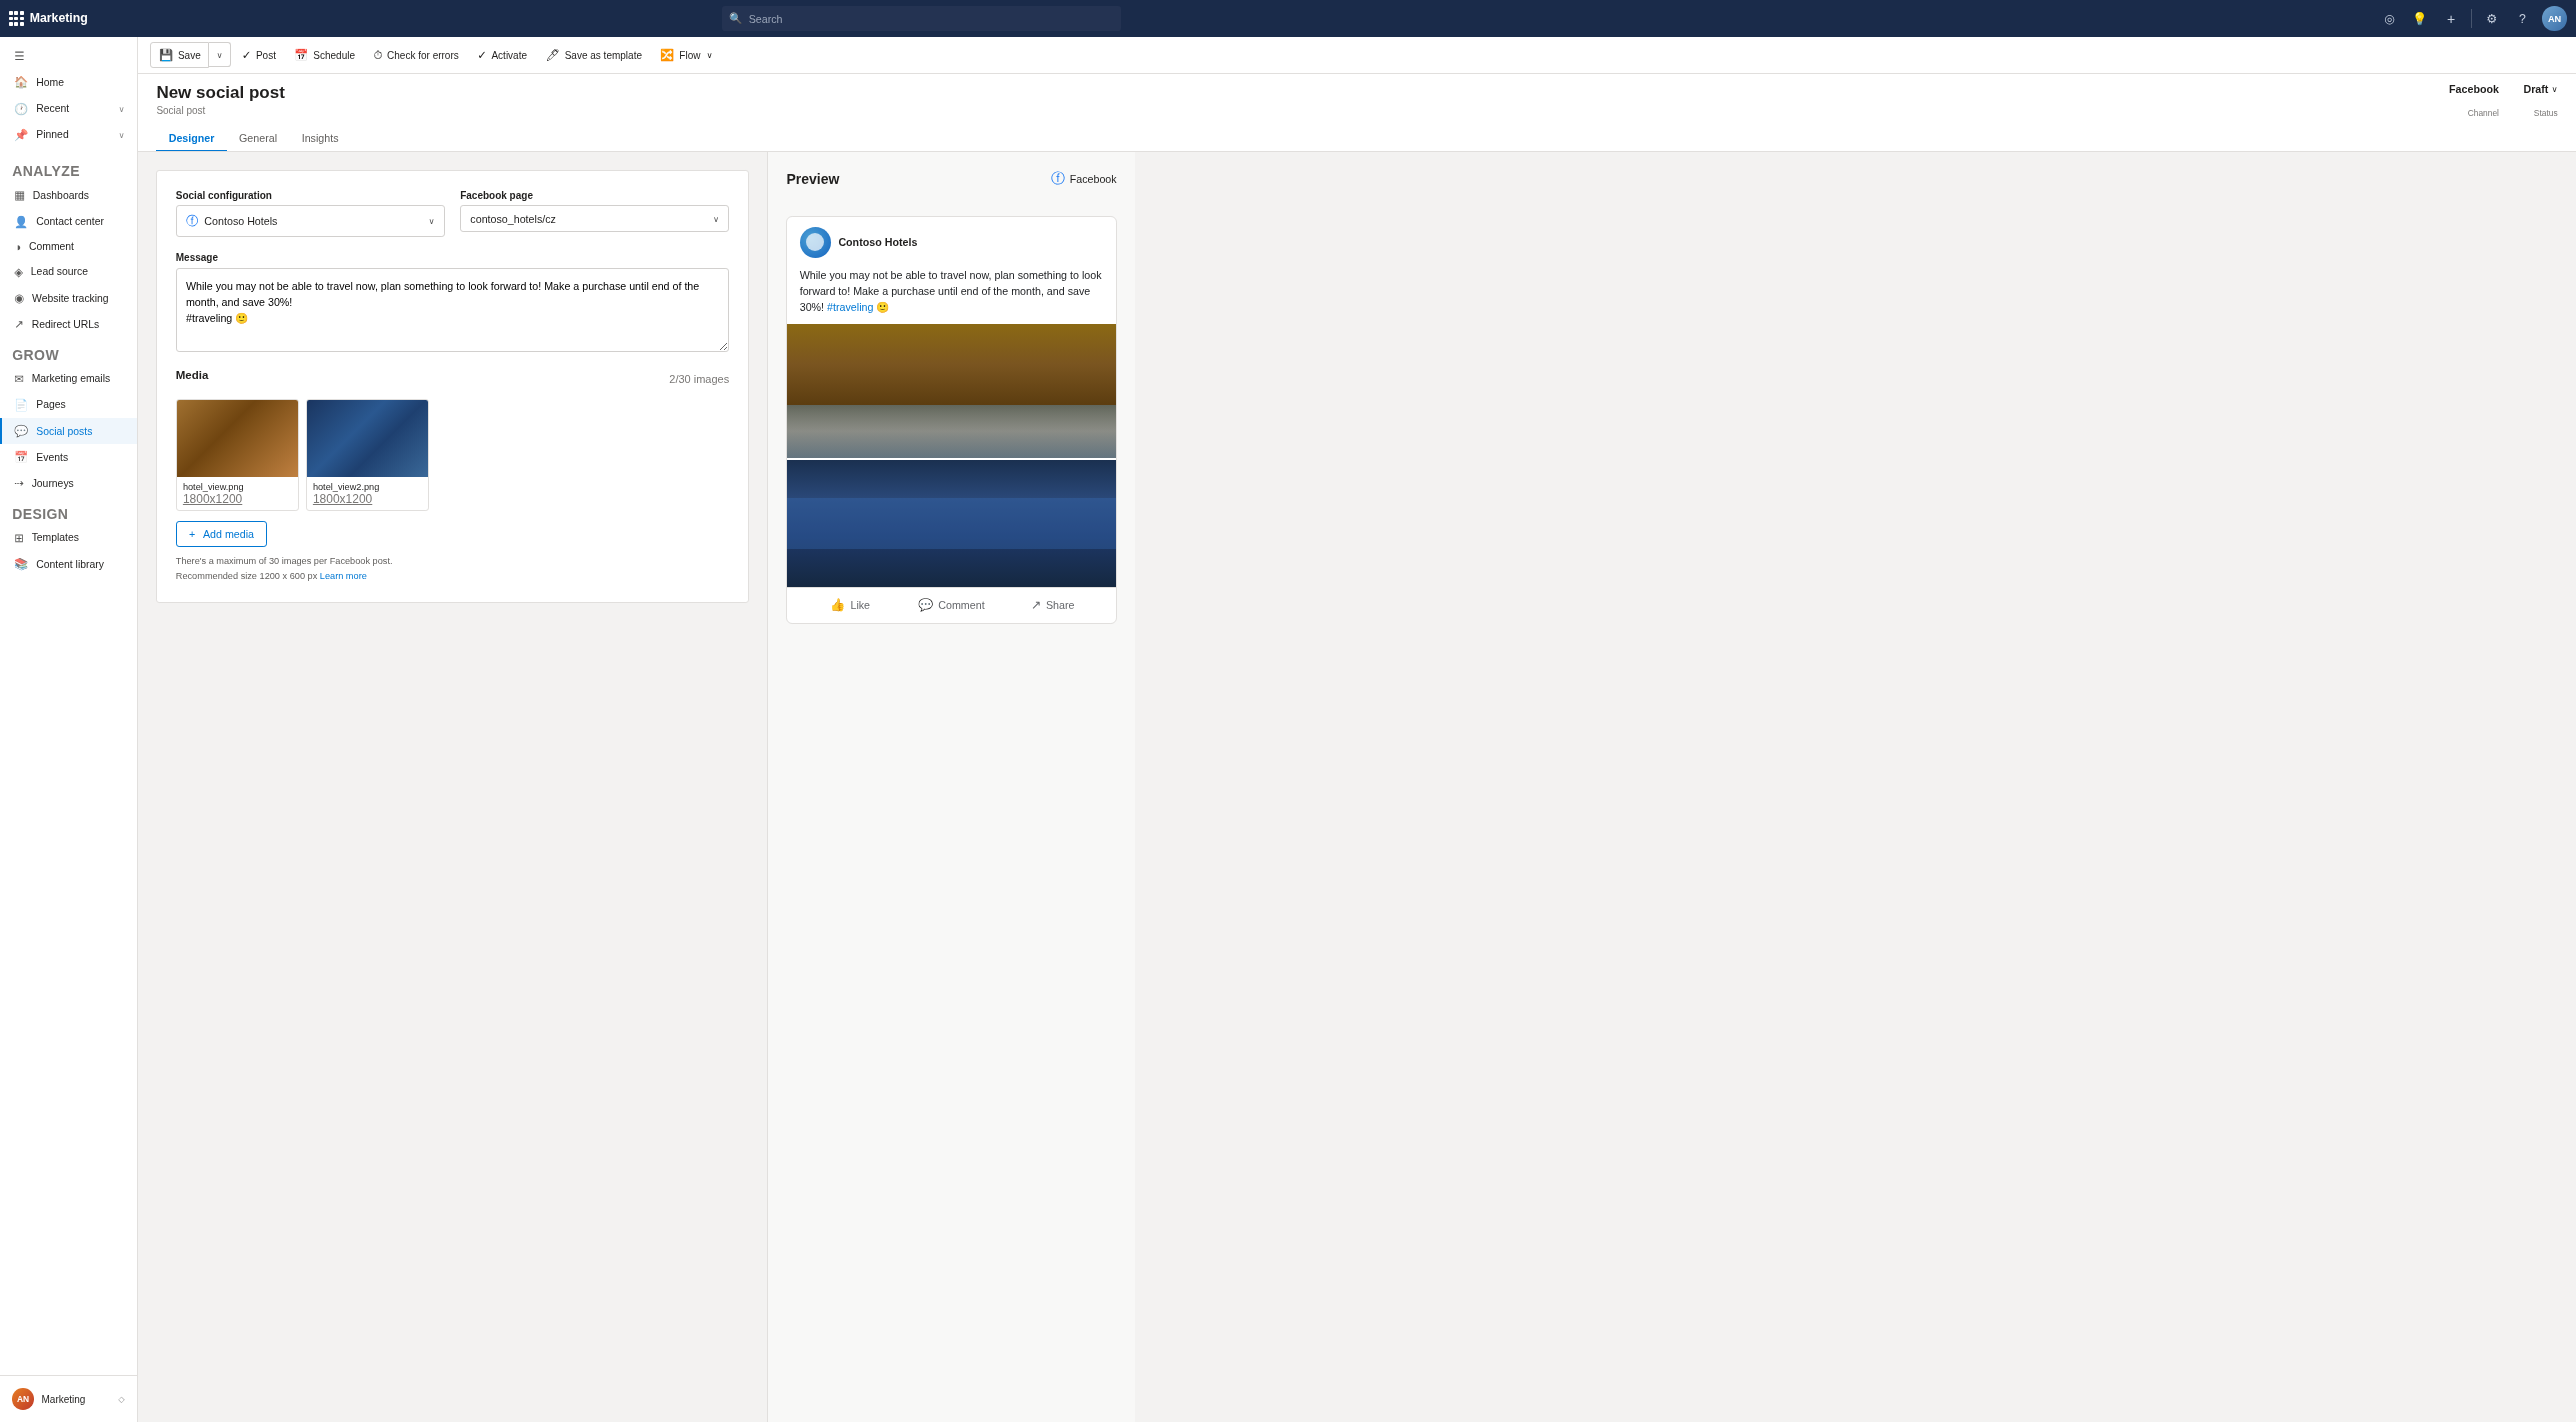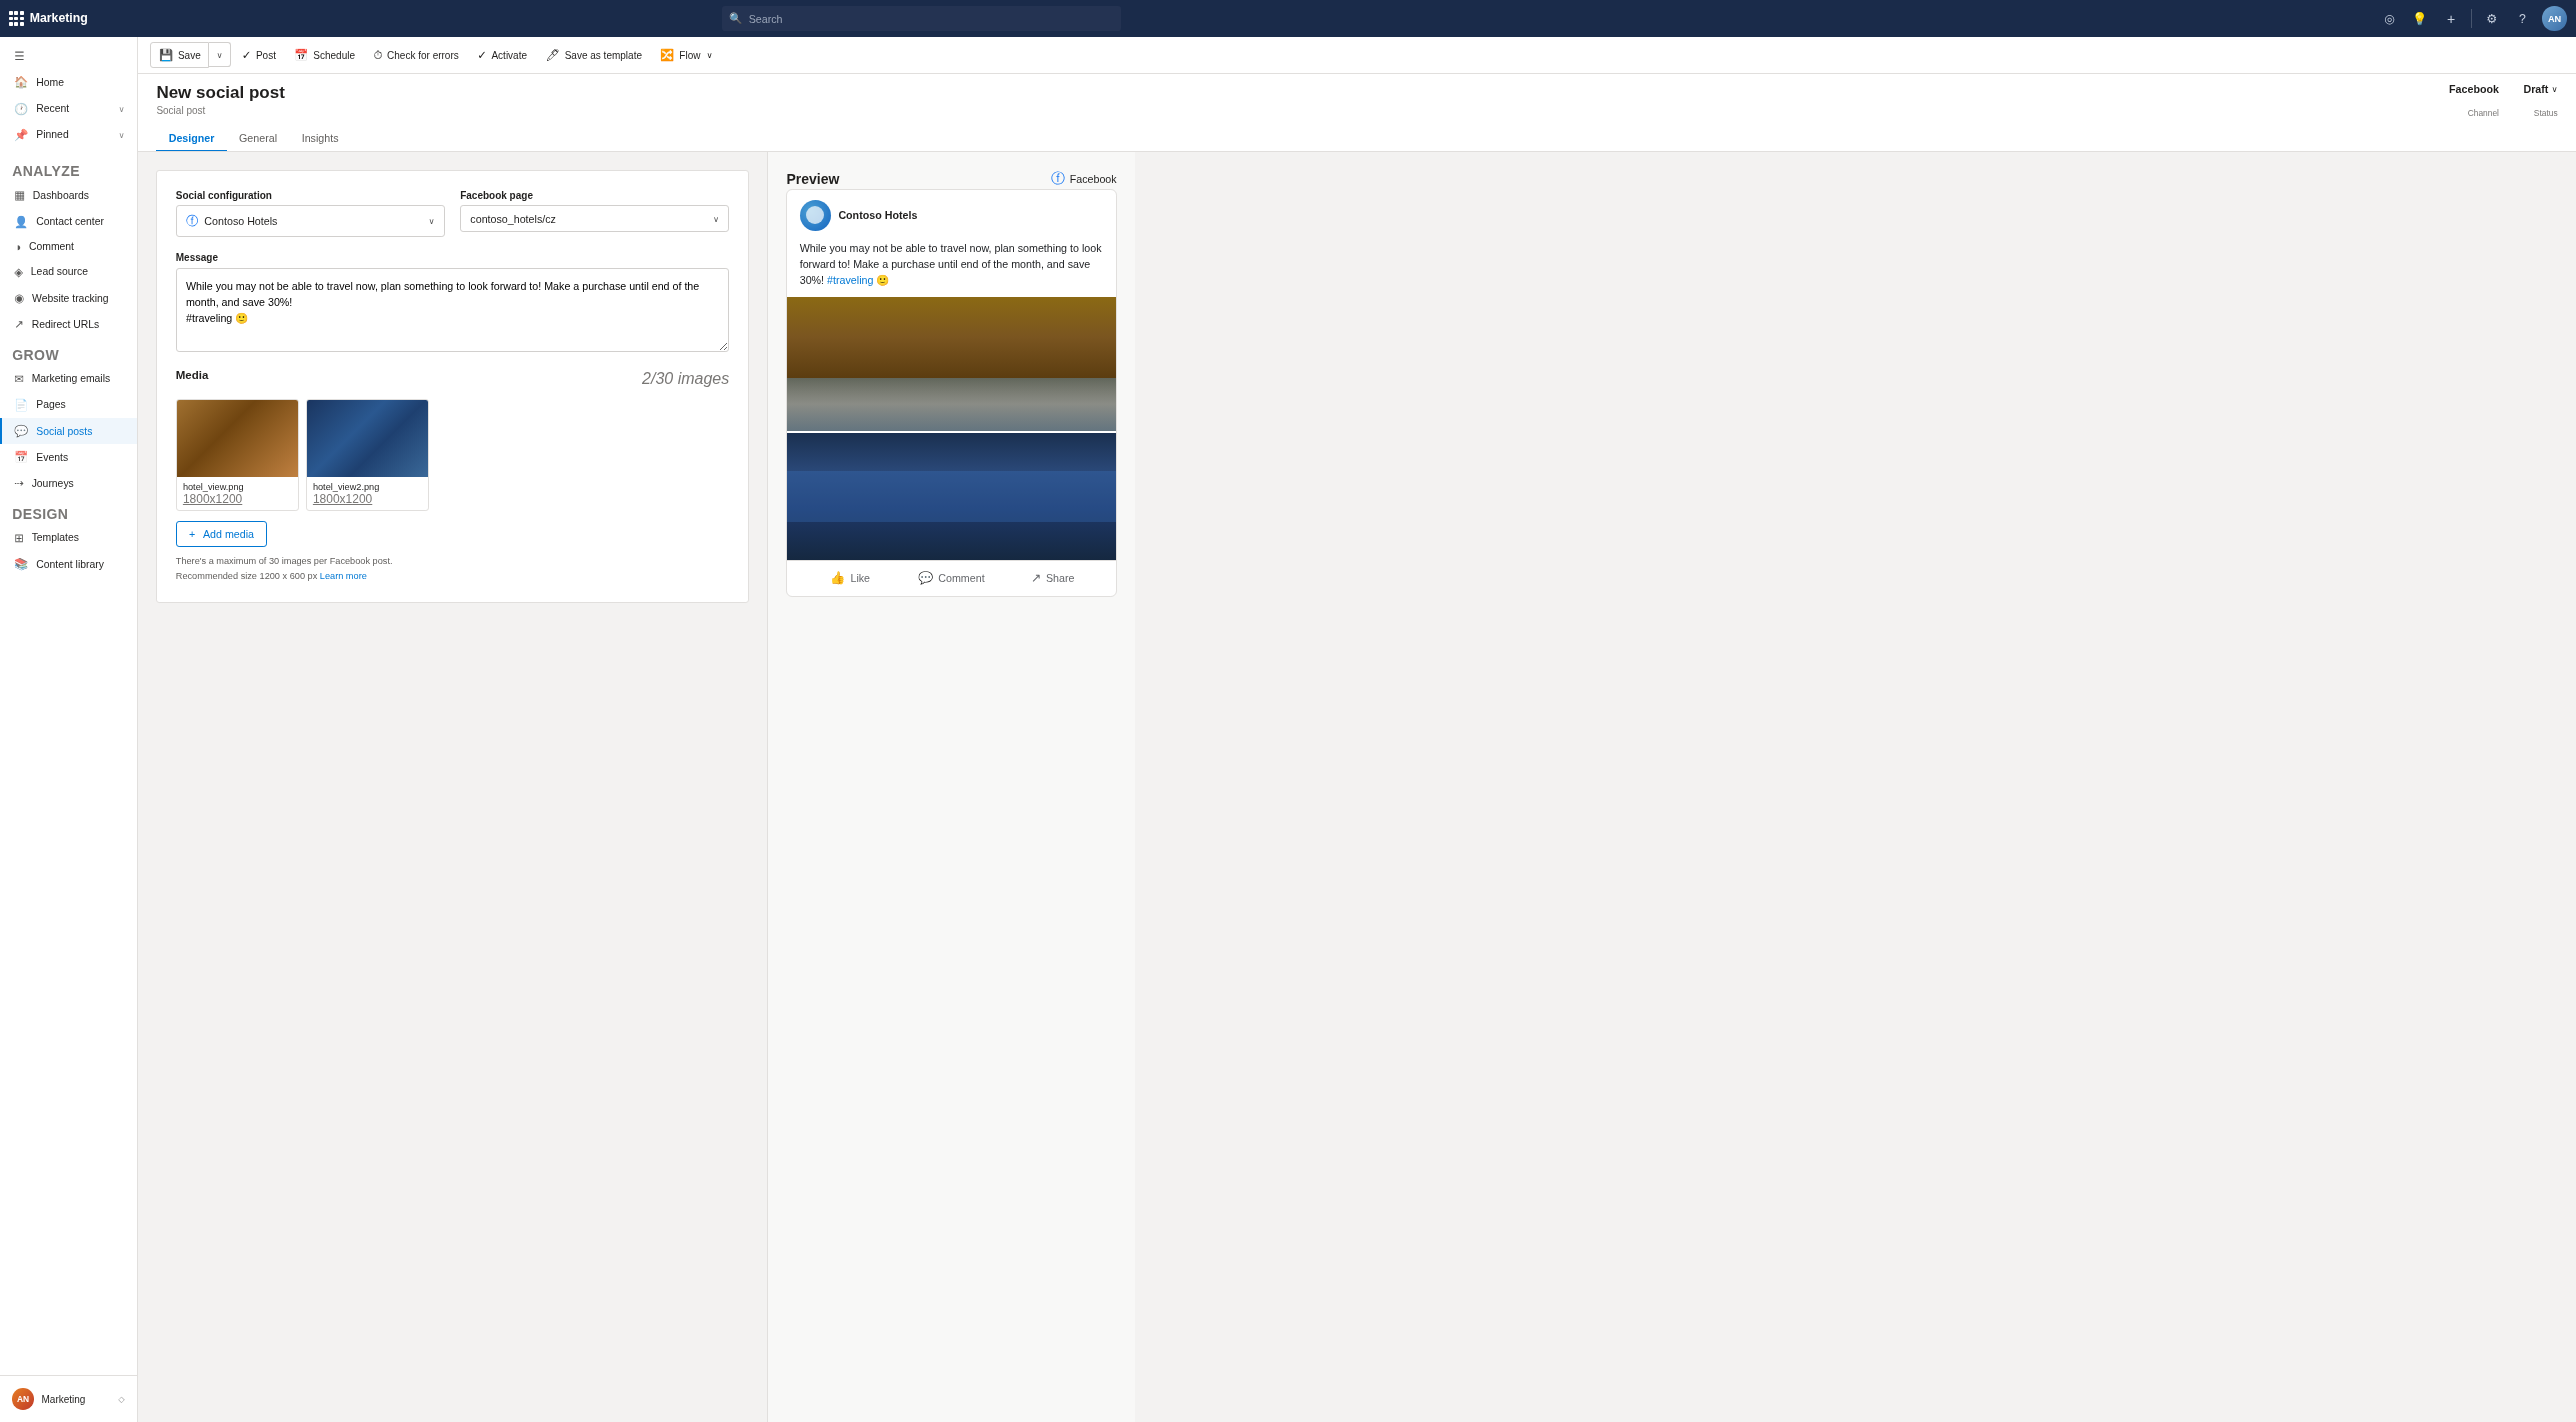--- a/index.html
+++ b/index.html
@@ -76,42 +76,42 @@
     .select-with-icon .si-text { flex: 1; font-size: 10.7px; }
     .select-with-icon .si-arrow { color: #555; font-size: 8.4px; }
 
     .section-title { font-size: 11.5px; font-weight: 600; margin-bottom: 9.2px; color: #201f1e; }
 
     .message-textarea { width: 100%; padding: 9.2px; border: 0.8px solid #d2d0ce; border-radius: 3.1px; font-size: 10.7px; resize: vertical; min-height: 84px; font-family: inherit; line-height: 1.5; outline: none; }
     .hashtag { color: #0078d4; }
 
     .media-section { margin-top: 15.3px; }
     .media-header { display: flex; justify-content: space-between; align-items: center; margin-bottom: 9.2px; }
-    .media-count { font-size: 16px; color: #797775; font-style: italic; }
+    .media-count { font-size: 11px; color: #797775; }
     .media-grid { display: flex; gap: 7px; flex-wrap: wrap; margin-bottom: 9.2px; }
     .media-item { width: 123px; border: 0.8px solid #e1dfdd; border-radius: 3.1px; overflow: hidden; cursor: pointer; }
     .media-img-placeholder { width: 100%; height: 77px; background: linear-gradient(135deg, #8B6914 0%, #5c4010 40%, #7a5c28 60%, #c89050 100%); position: relative; overflow: hidden; }
     .media-img-placeholder2 { width: 100%; height: 77px; background: linear-gradient(135deg, #1a3a5c 0%, #2a5a8c 40%, #1e4070 60%, #3a6090 100%); position: relative; overflow: hidden; }
     .media-info { padding: 4.6px 6.1px; }
     .media-filename { font-size: 9.2px; color: #201f1e; }
     .media-size { font-size: 12px; color: #797775; text-decoration: underline; }
 
     .add-media-btn { display: flex; align-items: center; gap: 6.1px; padding: 6.1px 12.3px; border: 1.2px solid #0078d4; background: #fff; color: #0078d4; border-radius: 3.1px; cursor: pointer; font-size: 10.7px; font-weight: 500; }
 
     .media-hint { font-size: 9.2px; color: #605e5c; margin-top: 7.7px; line-height: 1.6; }
     .media-hint a { color: #0078d4; text-decoration: none; }
 
     .url-section { margin-top: 15.3px; }
     .url-input-wrapper { position: relative; }
     .url-input { width: 100%; padding: 6.1px 28px 6.1px 9.2px; border: 0.8px solid #d2d0ce; border-radius: 3.1px; font-size: 10.7px; color: #797775; outline: none; }
     .url-icon { position: absolute; right: 7.7px; top: 50%; transform: translateY(-50%); color: #797775; font-size: 10.7px; }
 
     
     .preview-panel { width: 368px; padding: 18.4px; overflow-y: auto; flex-shrink: 0; background: #f8f8f7; border-left: 0.8px solid #e1dfdd; }
-    .preview-header { display: flex; justify-content: space-between; align-items: center; margin-bottom: 1px; }
+    .preview-header { display: flex; justify-content: space-between; align-items: center; margin-bottom: 28px; }
     .preview-title { font-size: 14px; font-weight: 700; color: #201f1e; }
     .preview-channel { display: flex; align-items: center; gap: 4.6px; font-size: 10.7px; color: #201f1e; font-weight: 500; }
     .preview-channel .ch-icon { color: #1877f2; font-size: 14px; }
     .preview-card { background: #fff; border: 0.8px solid #e1dfdd; border-radius: 6.1px; overflow: hidden; }
     .preview-card-header { display: flex; align-items: center; gap: 7.7px; padding: 9.2px 12.3px; }
     .preview-avatar { width: 31px; height: 31px; border-radius: 50%; background: radial-gradient(circle at 35% 35%, #4a9fd4, #1565c0); display: flex; align-items: center; justify-content: center; }
     .preview-avatar-inner { width: 18.4px; height: 18.4px; border-radius: 50%; background: #fff; opacity: 0.7; }
     .preview-account-name { font-size: 10.7px; font-weight: 700; }
     .preview-text { padding: 0 12.3px 9.2px; font-size: 10.7px; line-height: 1.5; color: #1c1e21; }
     .preview-images { display: flex; flex-direction: column; gap: 1.5px; }

